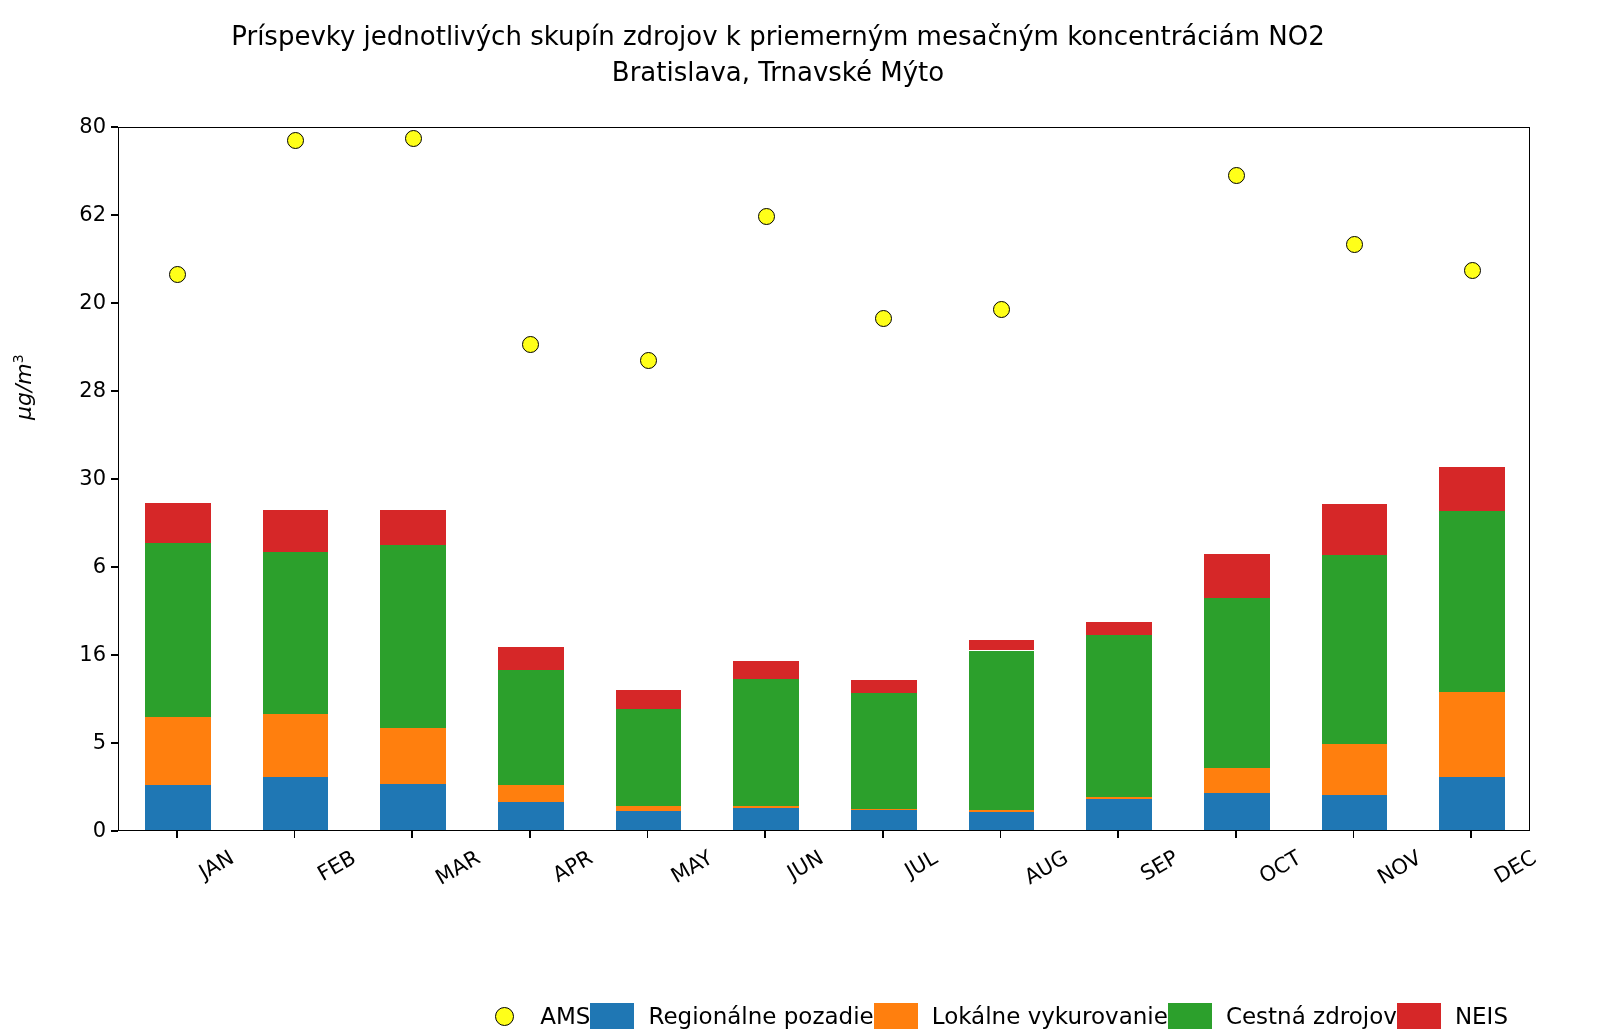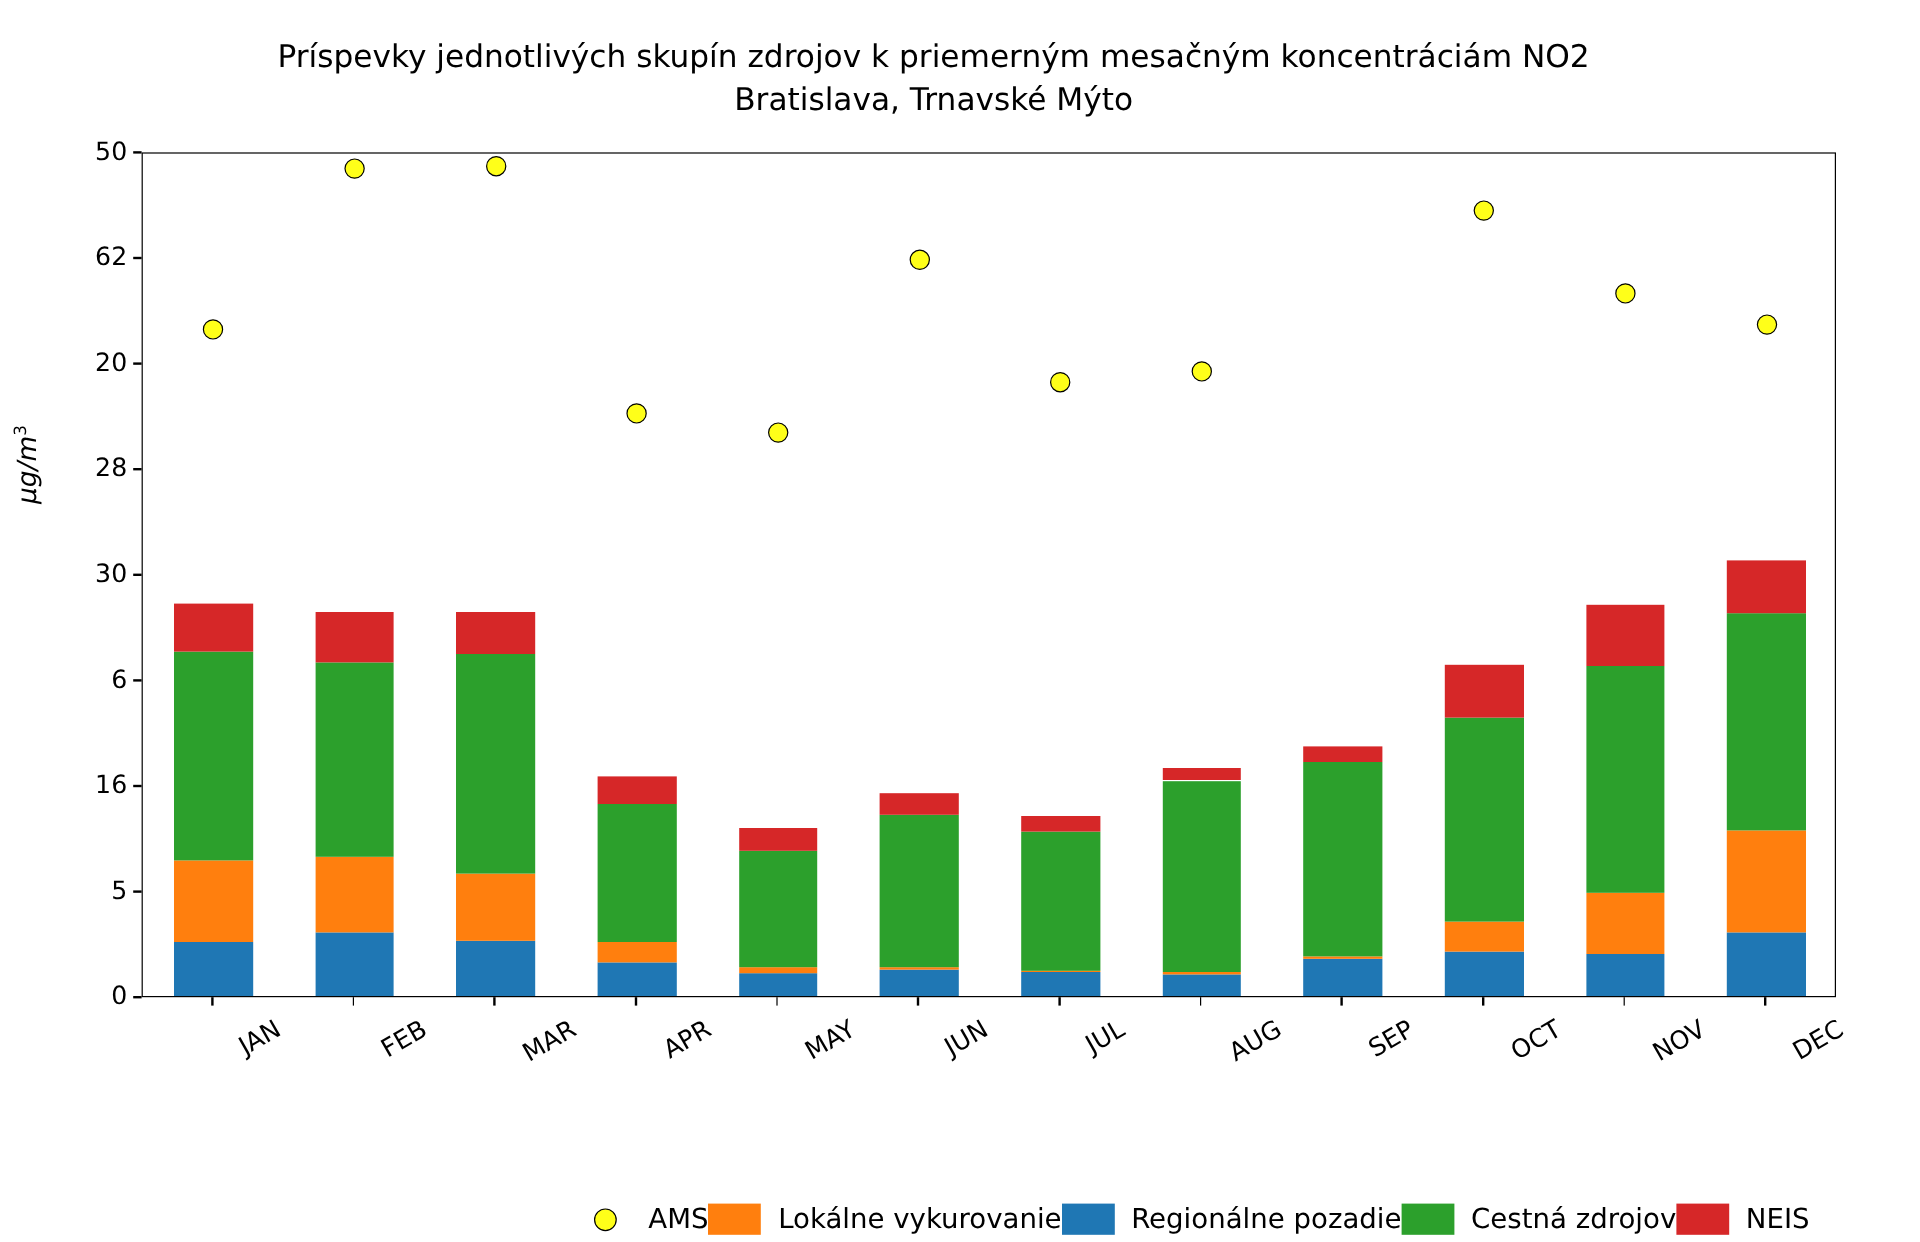--- a/index.html
+++ b/index.html
@@ -22,21 +22,20 @@
   
   #title {
     position: absolute;
     left: 0;
     top: 18px;
     width: 1556px;
     text-align: center;
     font-size: 26px;
     line-height: 36px;
     white-space: pre-line;
-    margin-top: 12px;
   }
   
   #plot {
     position: absolute;
     left: 118px;
     top: 127px;
     width: 1412px;
     height: 704px;
     border: 1.6px solid #000000;
     box-sizing: border-box;
@@ -165,21 +164,21 @@
       <div class="ytick-label" style="left: 6px; top: 556px;">6</div>
       <div class="ytick-mark" style="left: 111px; top: 566.2px;"></div>
       <div class="ytick-label" style="left: 6px; top: 468px;">30</div>
       <div class="ytick-mark" style="left: 111px; top: 478.2px;"></div>
       <div class="ytick-label" style="left: 6px; top: 380px;">28</div>
       <div class="ytick-mark" style="left: 111px; top: 390.2px;"></div>
       <div class="ytick-label" style="left: 6px; top: 292px;">20</div>
       <div class="ytick-mark" style="left: 111px; top: 302.2px;"></div>
       <div class="ytick-label" style="left: 6px; top: 204px;">62</div>
       <div class="ytick-mark" style="left: 111px; top: 214.2px;"></div>
-      <div class="ytick-label" style="left: 6px; top: 116px;">50</div>
+      <div class="ytick-label" style="left: 6px; top: 116px;">80</div>
       <div class="ytick-mark" style="left: 111px; top: 126.2px;"></div>
     </div>
   <div id="xticks">
       <div class="xtick-mark" style="left: 176.033px; top: 831px;"></div>
       <div class="xtick-label" style="left: 190.833px; top: 847px;">JAN</div>
       <div class="xtick-mark" style="left: 293.7px; top: 831px;"></div>
       <div class="xtick-label" style="left: 308.5px; top: 847px;">FEB</div>
       <div class="xtick-mark" style="left: 411.367px; top: 831px;"></div>
       <div class="xtick-label" style="left: 426.167px; top: 847px;">MAR</div>
       <div class="xtick-mark" style="left: 529.033px; top: 831px;"></div>
@@ -289,28 +288,28 @@
         <div class="ams-dot" style="left: 1344.67px; top: 134.06px;"></div>
       </div>
   </div>
 
   <div id="legend">
       <div class="legend-item">
         <div class="legend-dot" style="background: rgb(255, 255, 25);"></div>
         <span>AMS</span>
       </div>
       <div class="legend-item">
+        <div class="legend-swatch" style="background: rgb(31, 119, 180);"></div>
+        <span>Regionálne pozadie</span>
+      </div>
+      <div class="legend-item">
         <div class="legend-swatch" style="background: rgb(255, 127, 14);"></div>
         <span>Lokálne vykurovanie</span>
       </div>
       <div class="legend-item">
-        <div class="legend-swatch" style="background: rgb(31, 119, 180);"></div>
-        <span>Regionálne pozadie</span>
-      </div>
-      <div class="legend-item">
         <div class="legend-swatch" style="background: rgb(44, 160, 44);"></div>
         <span>Cestná zdrojov</span>
       </div>
       <div class="legend-item">
         <div class="legend-swatch" style="background: rgb(214, 39, 40);"></div>
         <span>NEIS</span>
       </div>
     </div>
 
 </div>

